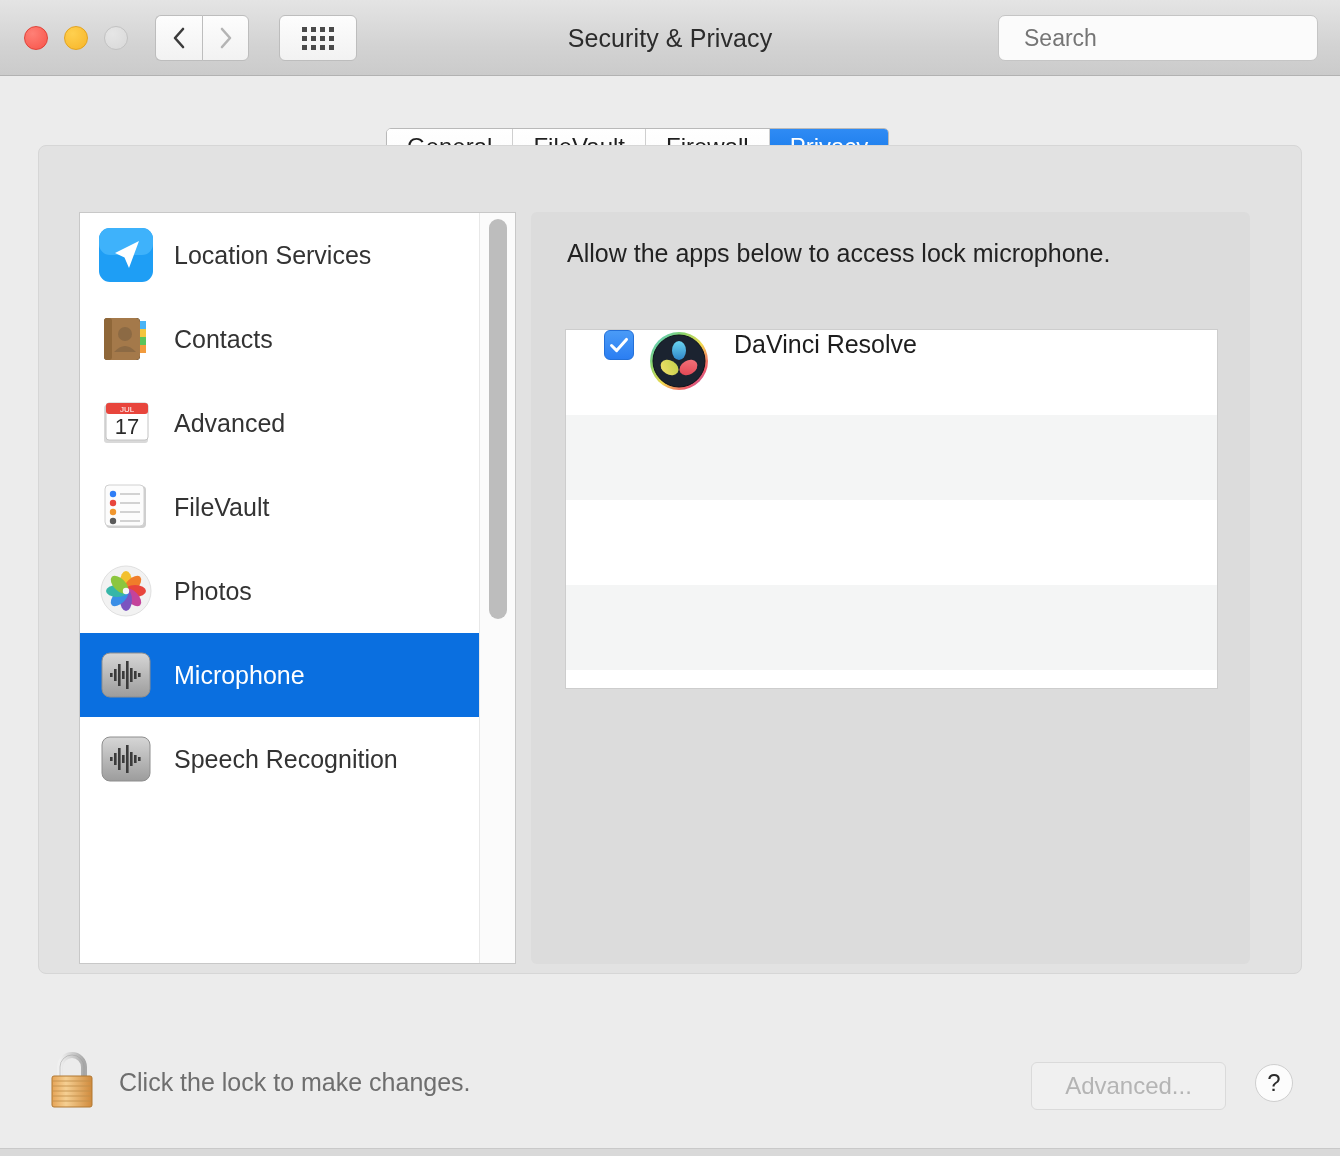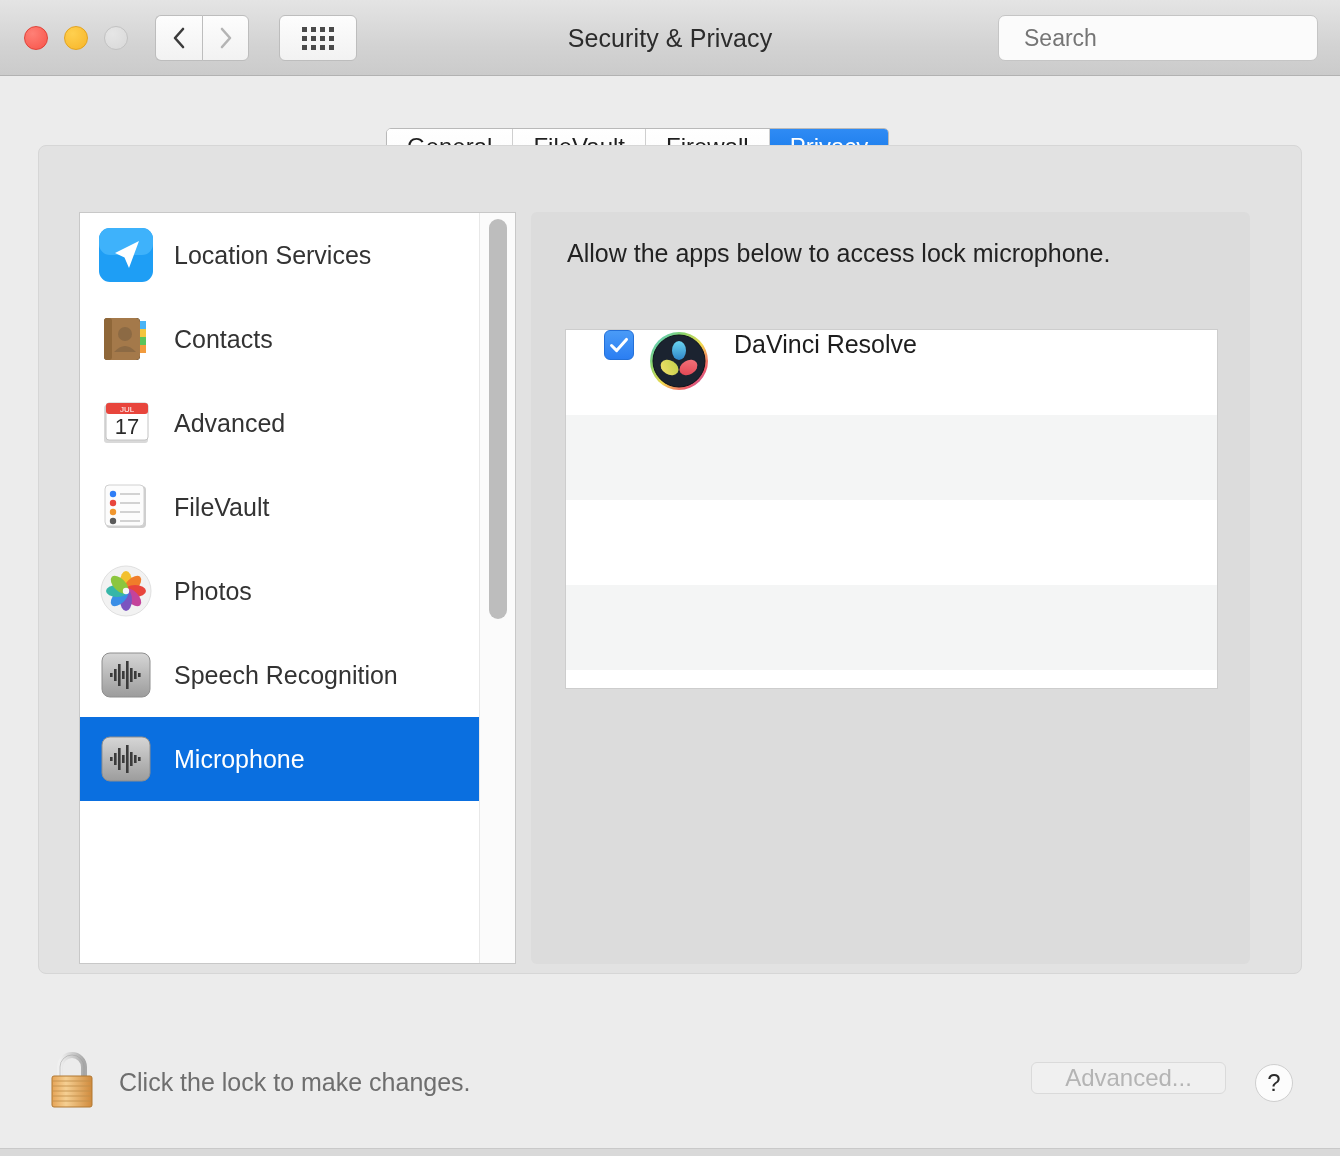--- a/index.html
+++ b/index.html
@@ -163,21 +163,21 @@
   .app-name { margin-left: 24px; font-size: 25px; color: #1d1d1d; }
 
   
   #lock-icon { position: absolute; left: 44px; top: 1047px; width: 56px; height: 62px; }
   #lock-text {
     position: absolute; left: 119px; top: 1068px;
     font-size: 25px; color: #6e6e6e;
   }
   #advanced-btn {
     position: absolute; left: 1031px; top: 1062px;
-    width: 195px; height: 32px; border-radius: 6px;
+    width: 195px; height: 48px; border-radius: 6px;
     background: #f0f0f0; border: 1px solid #dadada;
     display: flex; align-items: center; justify-content: center;
     font-size: 24px; color: #b4b4b4;
   }
   #help-btn {
     position: absolute; left: 1255px; top: 1064px;
     width: 38px; height: 38px; border-radius: 50%;
     background: #fcfcfc; border: 1px solid #cfcfcf;
     display: flex; align-items: center; justify-content: center;
     font-size: 24px; color: #2b2b2b;
@@ -320,20 +320,45 @@
               <ellipse rx="6" ry="11" cy="-9" fill="#36b6a8" transform="rotate(270)"></ellipse>
               <ellipse rx="6" ry="11" cy="-9" fill="#8cc63e" transform="rotate(315)"></ellipse>
               <circle r="3.2" fill="#f7f7f7"></circle>
             </g>
           </svg>
         </div>
         <span class="s-label">Photos</span>
       </div>
 
 
+      <div class="side-item selected">
+        <div class="ic">
+          <svg viewBox="0 0 56 56">
+            <defs>
+              <linearGradient id="gmet2" x1="0" y1="0" x2="0" y2="1">
+                <stop offset="0" stop-color="#d6d6d6"></stop>
+                  <stop offset="1" stop-color="#9c9c9c"></stop>
+              </linearGradient>
+            </defs>
+            <rect x="4" y="6" width="48" height="44" rx="8" fill="url(#gmet2)" stroke="#8e8e8e" stroke-width="1"></rect>
+            <g fill="#3b3b3b">
+              <rect x="12" y="26" width="2.6" height="4"></rect>
+              <rect x="16" y="22" width="2.6" height="12"></rect>
+              <rect x="20" y="17" width="2.6" height="22"></rect>
+              <rect x="24" y="24" width="2.6" height="8"></rect>
+              <rect x="28" y="14" width="2.6" height="28"></rect>
+              <rect x="32" y="21" width="2.6" height="14"></rect>
+              <rect x="36" y="24" width="2.6" height="8"></rect>
+              <rect x="40" y="26" width="2.6" height="4"></rect>
+            </g>
+          </svg>
+        </div>
+        <span class="s-label">Microphone</span>
+      </div>
+
       <div class="side-item">
         <div class="ic">
           <svg viewBox="0 0 56 56">
             <defs>
               <linearGradient id="gmet3" x1="0" y1="0" x2="0" y2="1">
                 <stop offset="0" stop-color="#d6d6d6"></stop>
                   <stop offset="1" stop-color="#9c9c9c"></stop>
               </linearGradient>
             </defs>
             <rect x="4" y="6" width="48" height="44" rx="8" fill="url(#gmet3)" stroke="#8e8e8e" stroke-width="1"></rect>
@@ -343,45 +368,20 @@
               <rect x="20" y="17" width="2.6" height="22"></rect>
               <rect x="24" y="24" width="2.6" height="8"></rect>
               <rect x="28" y="14" width="2.6" height="28"></rect>
               <rect x="32" y="21" width="2.6" height="14"></rect>
               <rect x="36" y="24" width="2.6" height="8"></rect>
               <rect x="40" y="26" width="2.6" height="4"></rect>
             </g>
           </svg>
         </div>
         <span class="s-label">Speech Recognition</span>
-      </div>
-
-      <div class="side-item selected">
-        <div class="ic">
-          <svg viewBox="0 0 56 56">
-            <defs>
-              <linearGradient id="gmet2" x1="0" y1="0" x2="0" y2="1">
-                <stop offset="0" stop-color="#d6d6d6"></stop>
-                  <stop offset="1" stop-color="#9c9c9c"></stop>
-              </linearGradient>
-            </defs>
-            <rect x="4" y="6" width="48" height="44" rx="8" fill="url(#gmet2)" stroke="#8e8e8e" stroke-width="1"></rect>
-            <g fill="#3b3b3b">
-              <rect x="12" y="26" width="2.6" height="4"></rect>
-              <rect x="16" y="22" width="2.6" height="12"></rect>
-              <rect x="20" y="17" width="2.6" height="22"></rect>
-              <rect x="24" y="24" width="2.6" height="8"></rect>
-              <rect x="28" y="14" width="2.6" height="28"></rect>
-              <rect x="32" y="21" width="2.6" height="14"></rect>
-              <rect x="36" y="24" width="2.6" height="8"></rect>
-              <rect x="40" y="26" width="2.6" height="4"></rect>
-            </g>
-          </svg>
-        </div>
-        <span class="s-label">Microphone</span>
       </div>
 
 
       <div id="side-scroll-track">
         <div id="side-scroll-thumb"></div>
       </div>
     </div>
 
     <div id="right-pane">
       <div id="pane-caption">Allow the apps below to access lock microphone.</div>

